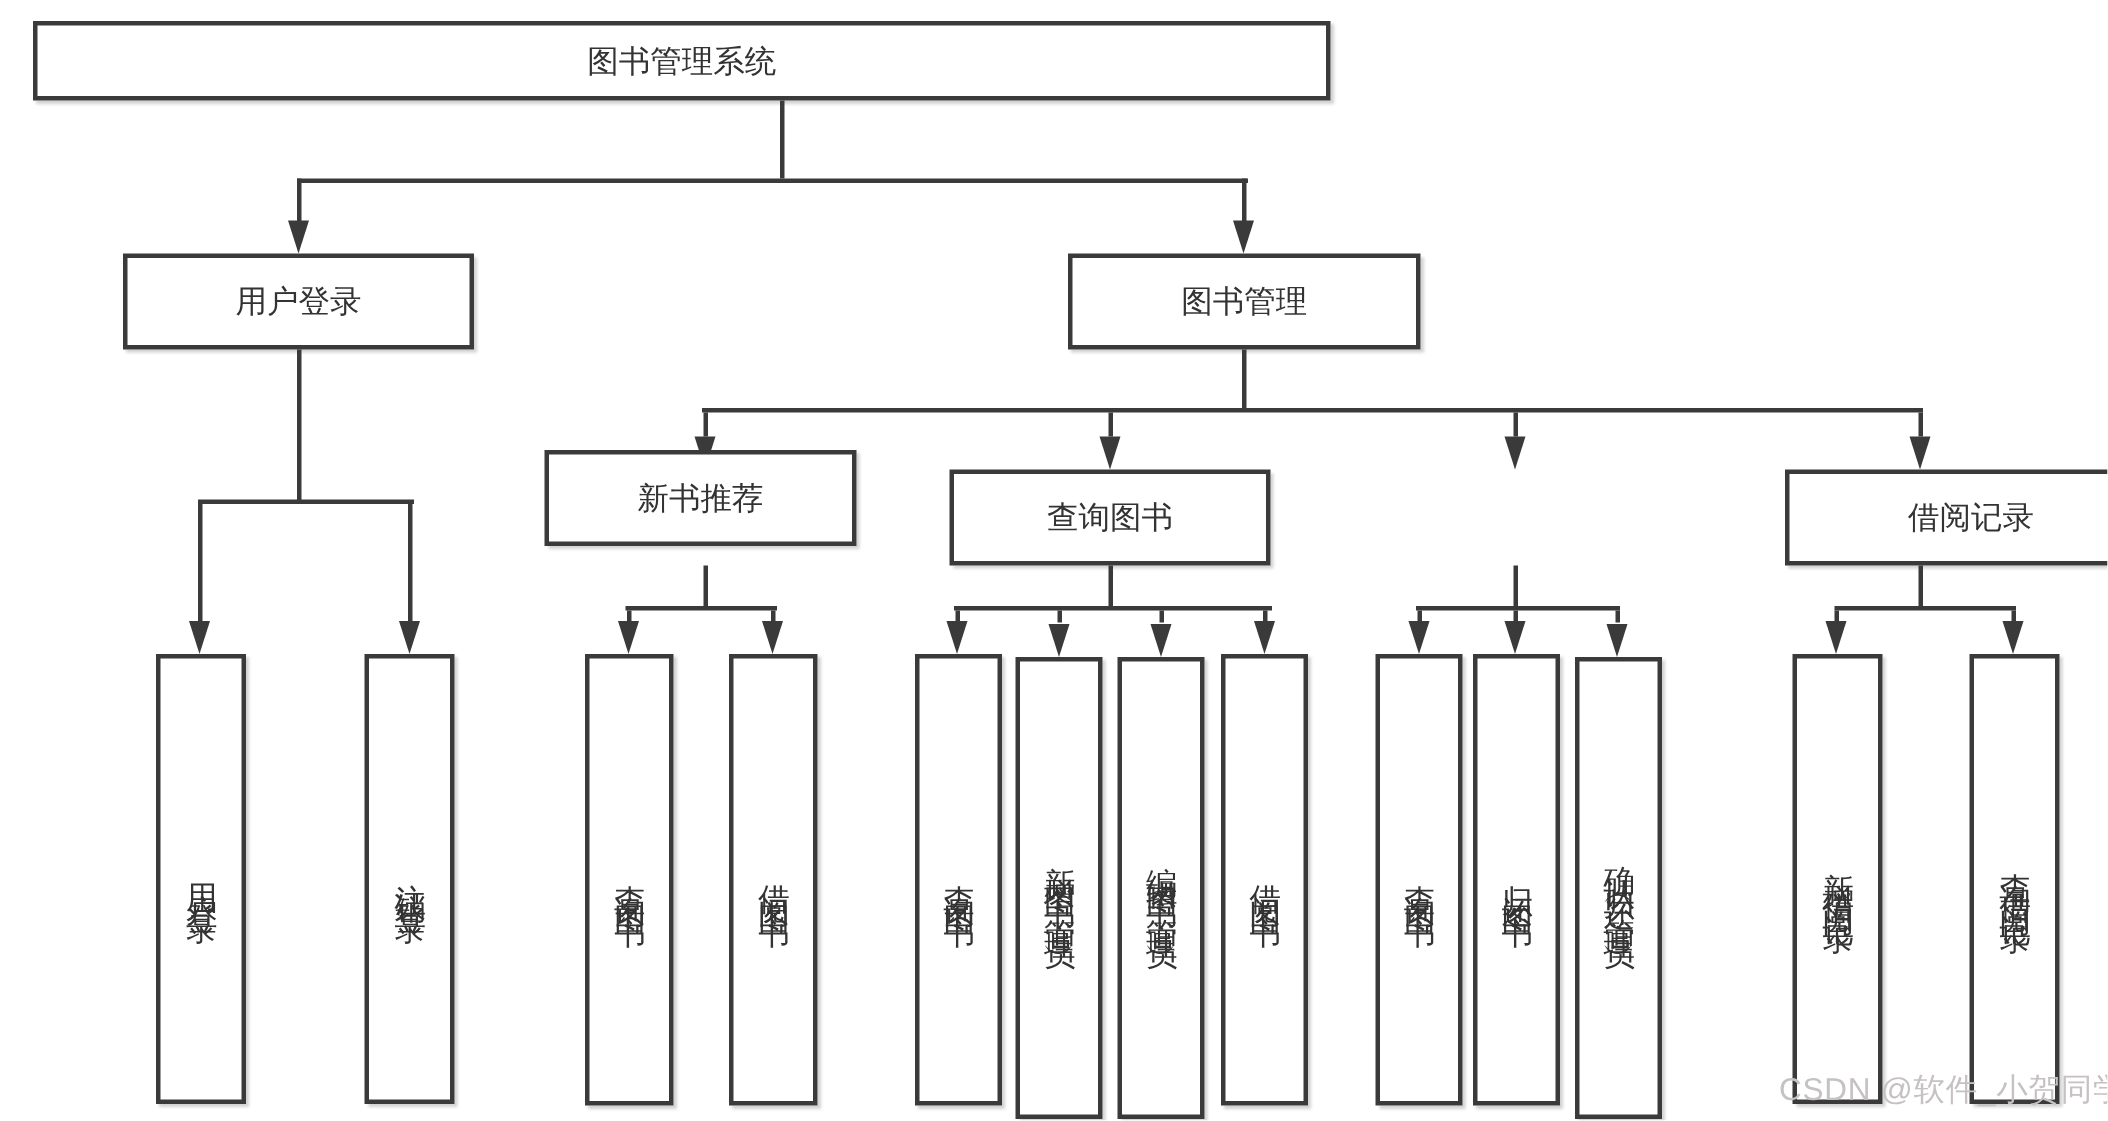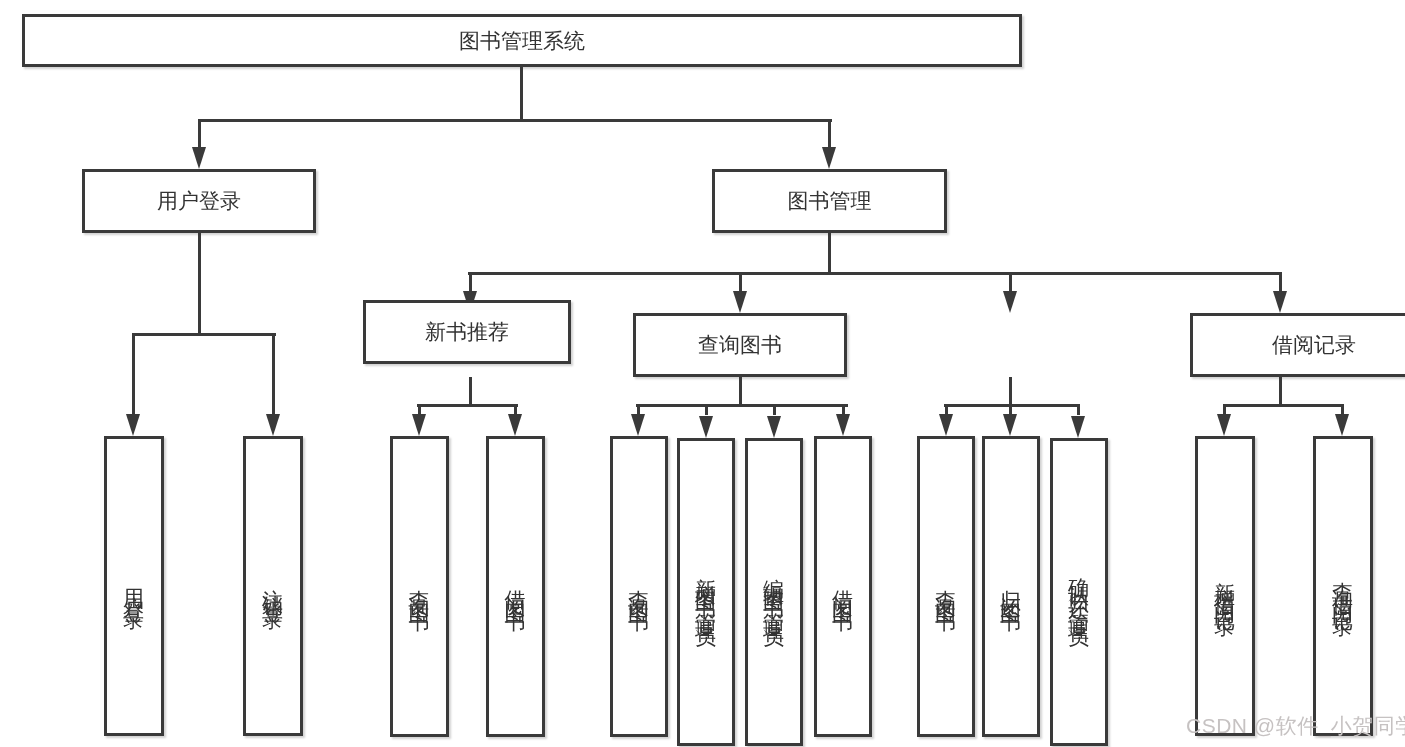--- a/index.html
+++ b/index.html
@@ -38,21 +38,21 @@
     position:absolute;left:1186px;top:712px;
     font-size:21px;color:#c6c2c2;letter-spacing:0.5px;
     white-space:nowrap;
   }
 </style>
 </head>
 <body>
 
 <div id="stage">
 
-  <div class="box" style="left:22px;top:14px;width:1000px;height:53px;">
+  <div class="box" style="left:22px;top:14px;width:865px;height:53px;">
     <span>图书管理系统</span>
   </div>
 
   <div class="vl" style="left:520px;top:67px;width:3px;height:52px;"></div>
   <div class="hl" style="left:198px;top:119px;width:634px;height:3px;"></div>
   <div class="vl" style="left:198px;top:119px;width:3px;height:30px;"></div>
   <div class="arw" style="left:192px;top:147px;"></div>
   <div class="vl" style="left:828px;top:119px;width:3px;height:30px;"></div>
   <div class="arw" style="left:822px;top:147px;"></div>
 

